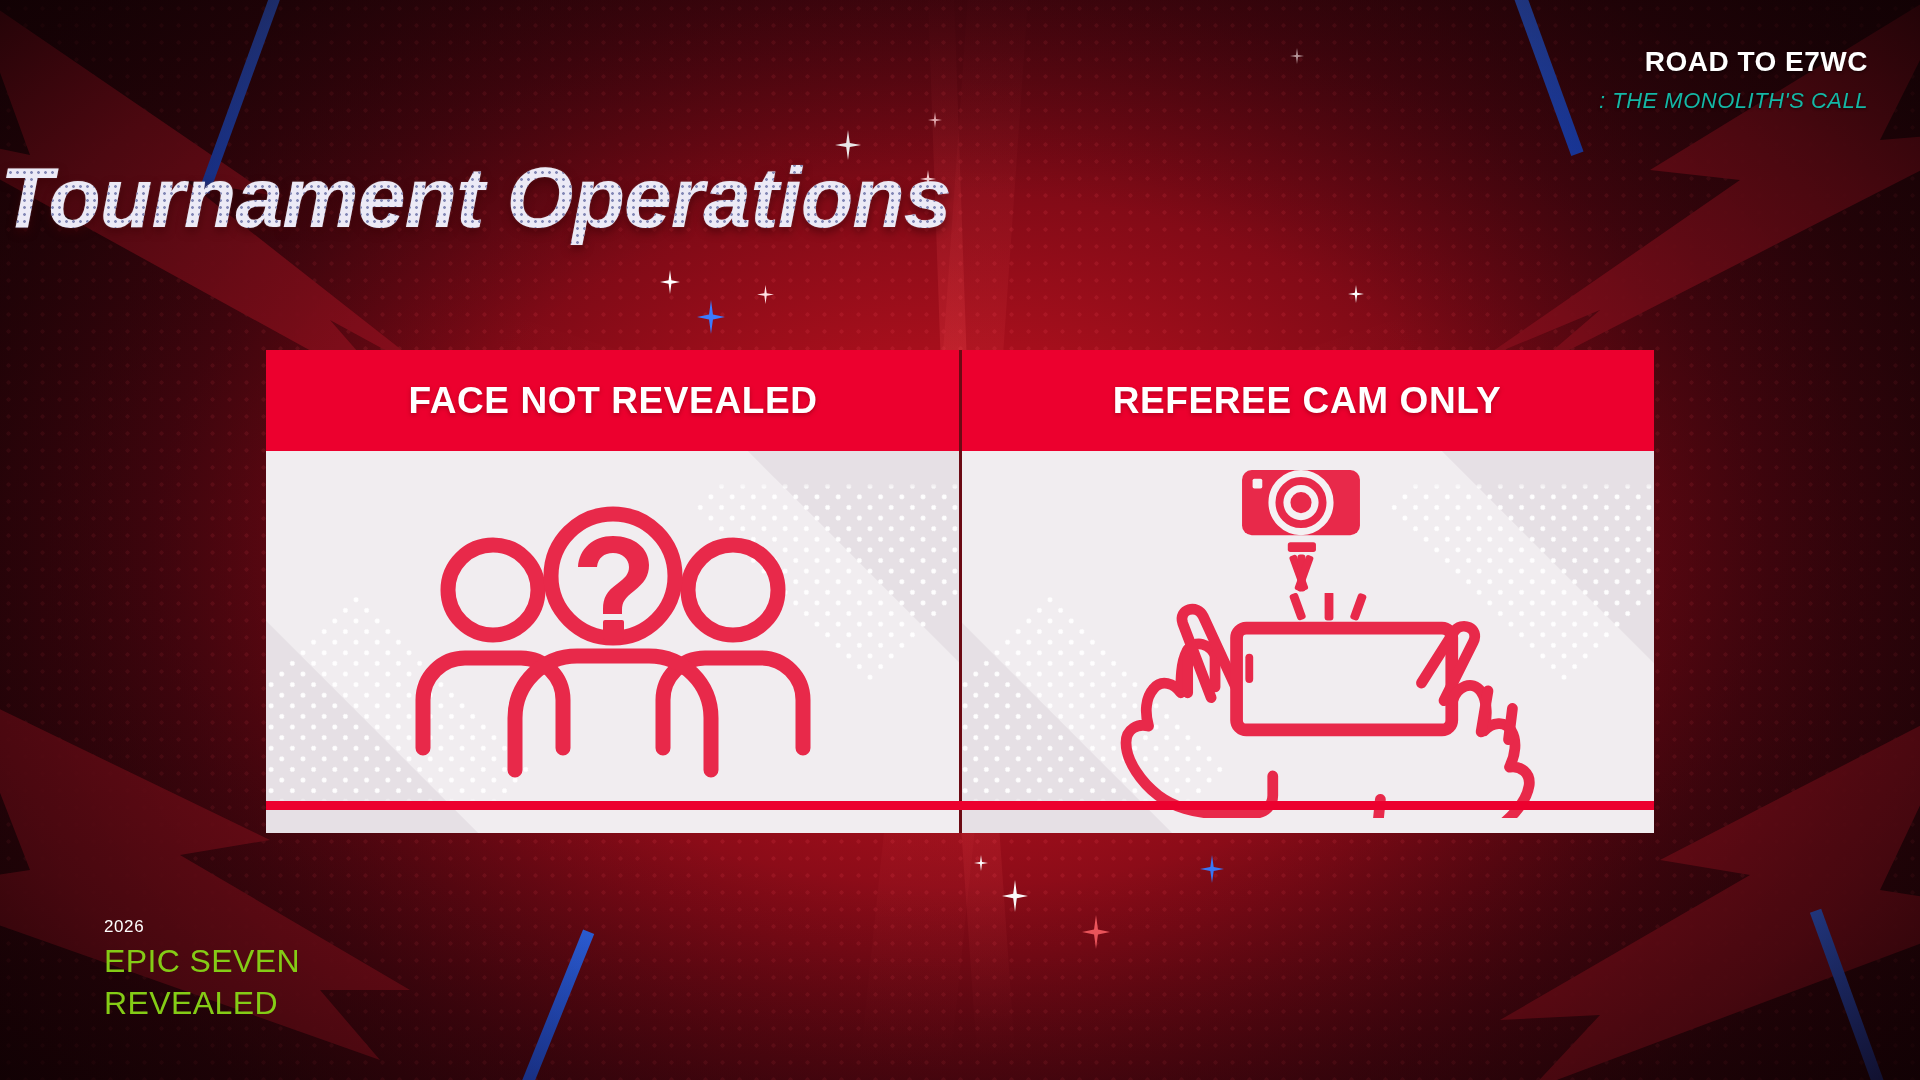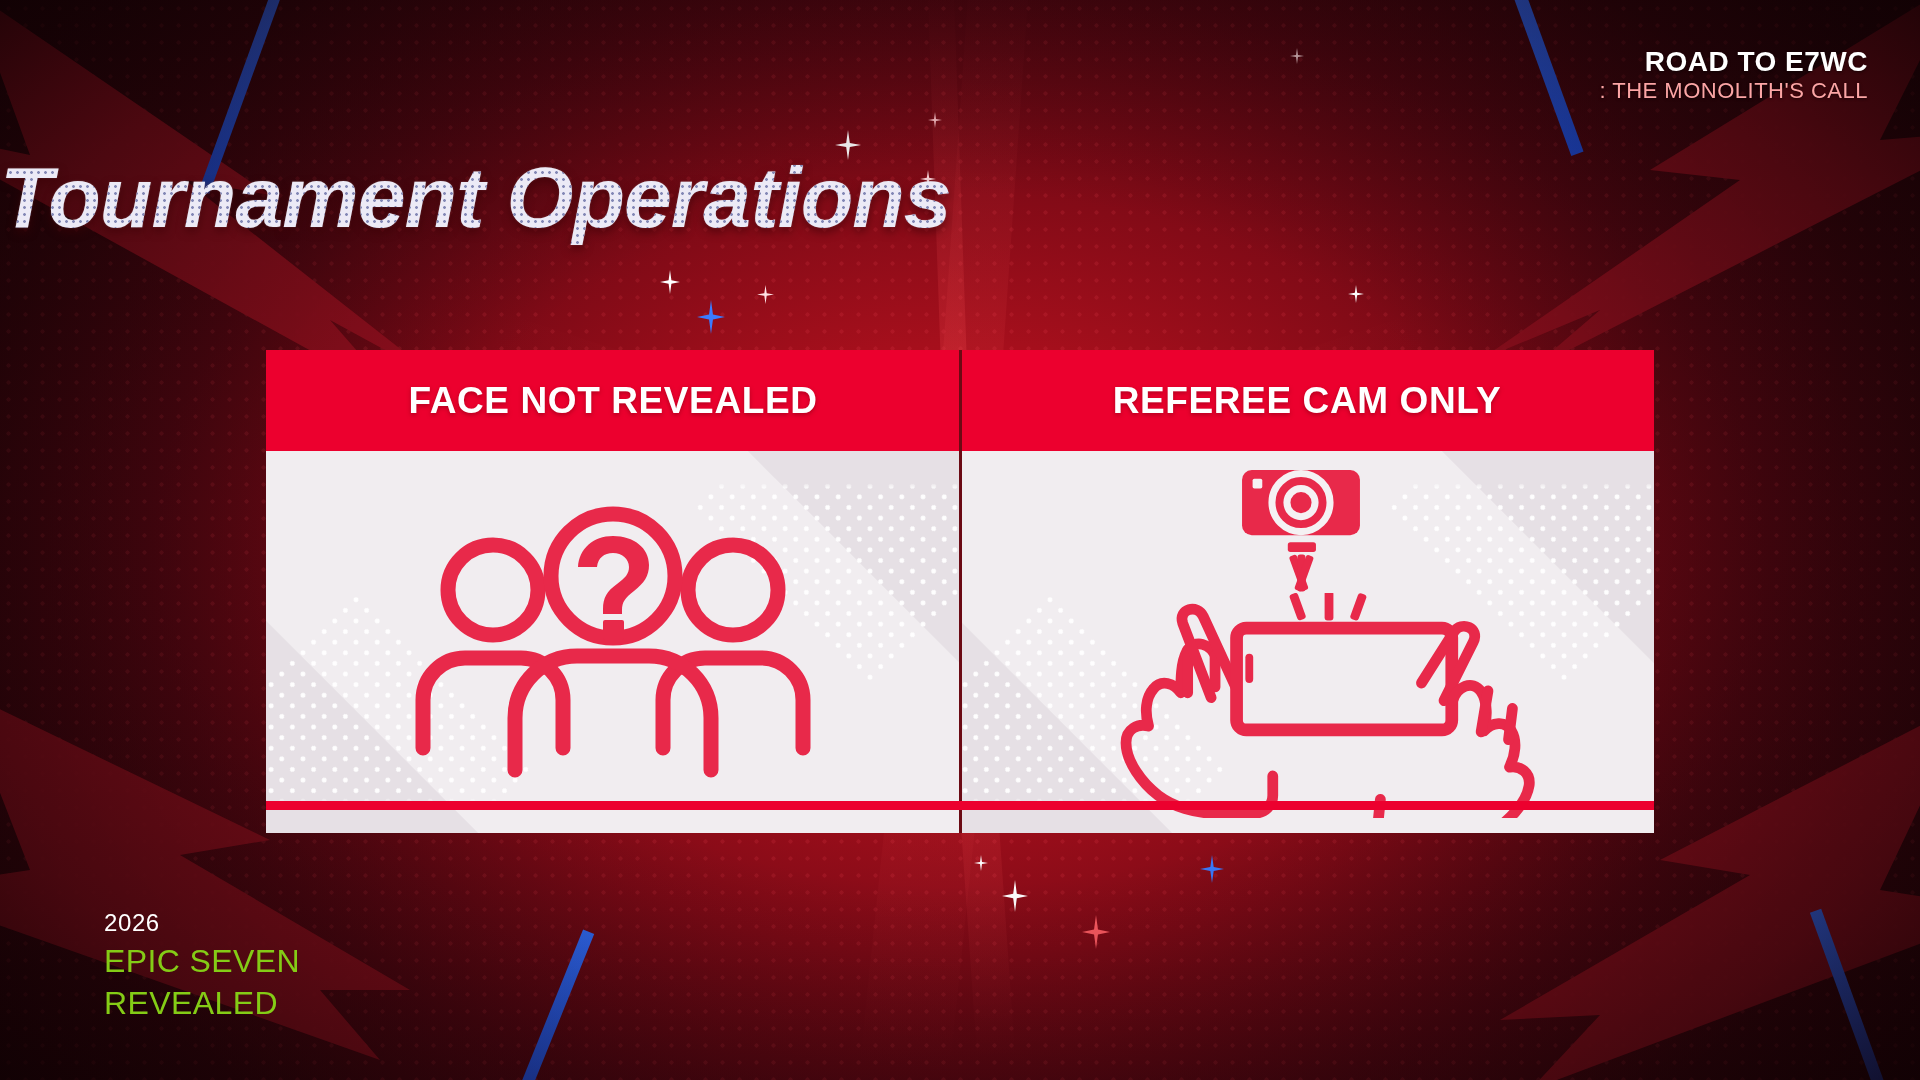--- a/index.html
+++ b/index.html
@@ -53,22 +53,23 @@
 
   
   .corner-head {
     position:absolute; right:52px; top:46px; text-align:right; z-index:12;
   }
   .corner-head .l1 {
     font-size:28px; font-weight:bold; color:#ffffff; letter-spacing:.5px;
     text-shadow:0 1px 3px rgba(0,0,0,.55);
   }
   .corner-head .l2 {
-    font-size:22px; font-weight:400; color:#fca5a5; letter-spacing:.5px; margin-top:0;
+    font-size:22px; font-weight:400; color:#14b8a6; letter-spacing:.5px; margin-top:10px;
     text-shadow:0 1px 3px rgba(0,0,0,.55);
+    font-style:italic;
   }
 
   
   .title-wrap {
     position:absolute; left:0; right:0; top:148px; z-index:12;
   }
   .title {
     display:inline-block; position:relative;
     font-size:86px; font-weight:bold; font-style:italic;
     letter-spacing:-1px;
@@ -144,21 +145,21 @@
   .card-underline {
     position:absolute; left:266px; top:801px; width:1388px; height:9px;
     background:#ec002e; z-index:11;
   }
 
   .icon-box { position:relative; width:100%; height:100%; }
   .icon-box svg { position:absolute; display:block; }
 
   
   .brand { position:absolute; left:104px; bottom:56px; z-index:12; }
-  .brand .yr { font-size:24px; font-weight:400; color:#ffffff; letter-spacing:.6px; }
+  .brand .yr { font-size:17px; font-weight:400; color:#ffffff; letter-spacing:.6px; }
   .brand .n1, .brand .n2 { font-size:32px; font-weight:normal; color:#84cc16; letter-spacing:.4px; line-height:1.32; }
   .brand .n1 { margin-top:3px; }
 </style>
 </head>
 <body>
 
 <div id="stage">
 
   <div class="bg-base"></div>
   <div class="bg-halftone"></div>

